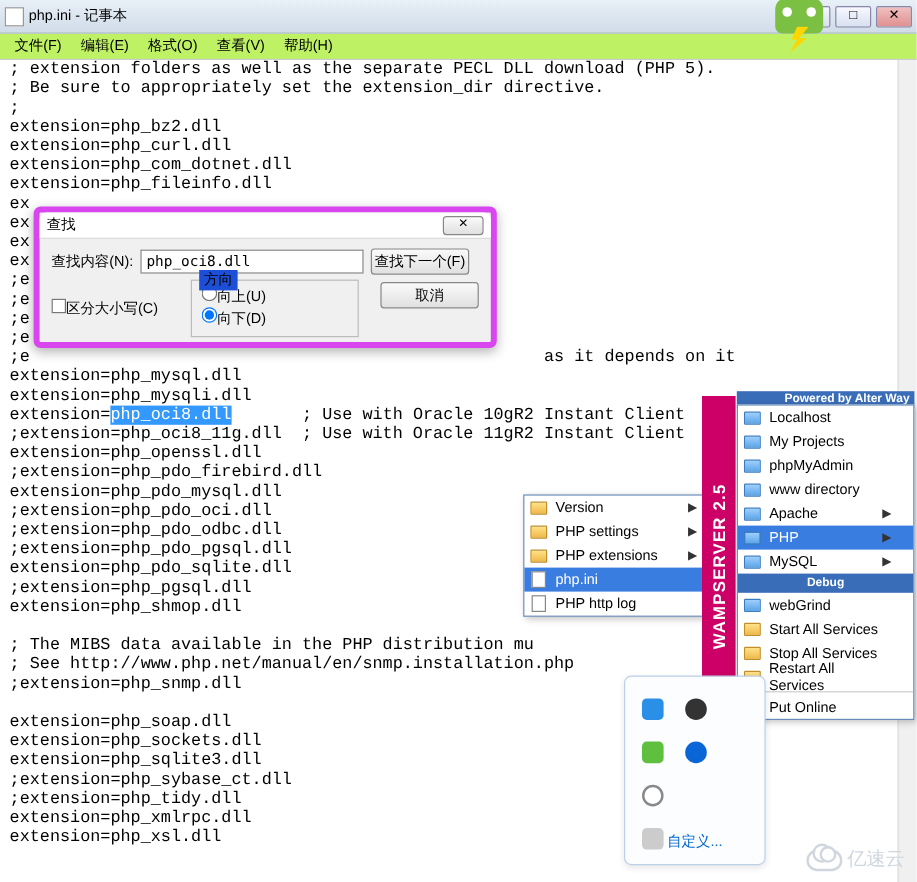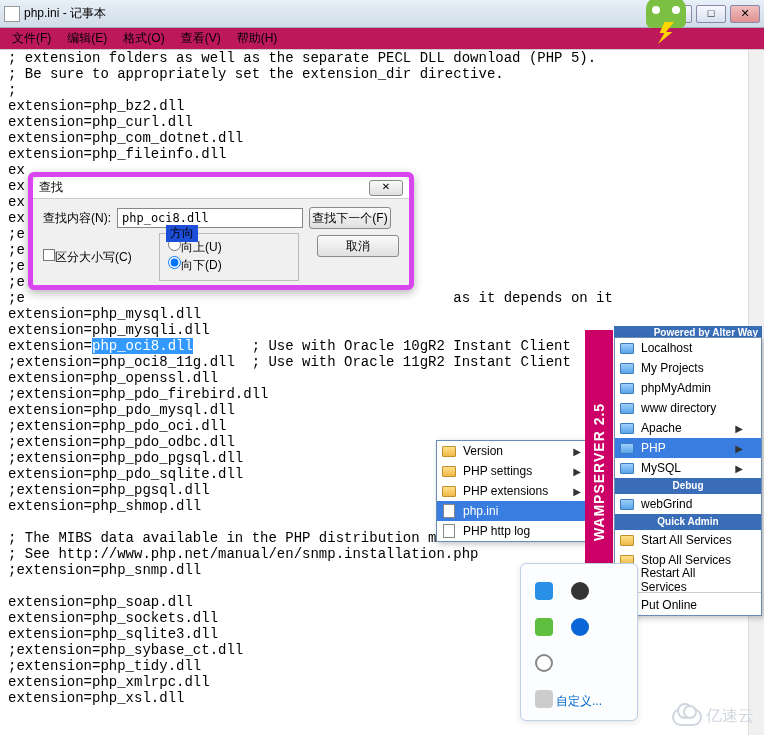--- a/index.html
+++ b/index.html
@@ -7,21 +7,21 @@
 
 
 .titlebar { height: 28px; background: linear-gradient(#e8f0f8, #d0dce8); border-bottom: 1px solid #a0b0c0; display: flex; align-items: center; padding: 0 4px; position: relative; }
 .titlebar .doc-icon { width: 16px; height: 16px; background: #fff; border: 1px solid #999; margin-right: 4px; }
 .titlebar .title { flex: 1; }
 .titlebar .winbtns { display: flex; gap: 4px; position: absolute; right: 4px; }
 .winbtn { width: 30px; height: 18px; border: 1px solid #88a; background: linear-gradient(#f8f8ff,#d8e0f0); text-align: center; line-height: 14px; font-size: 11px; cursor: pointer; border-radius: 2px; }
 .winbtn.close { background: linear-gradient(#f0c0c0,#e09090); }
 
 
-.menubar { height: 22px; background: #be185d; border-bottom: 1px solid #ccc; display: flex; align-items: center; padding: 0 4px; }
+.menubar { height: 22px; background: #bef264; border-bottom: 1px solid #ccc; display: flex; align-items: center; padding: 0 4px; }
 .menubar .menuitem { padding: 2px 8px; cursor: pointer; }
 
 
 .editor { position: absolute; top: 50px; left: 8px; right: 10px; bottom: 0; font-family: "Courier New", "NSimSun", monospace; font-size: 14px; white-space: pre; line-height: 16px; color: #000; overflow: hidden; }
 .scrollbar { position: absolute; top: 50px; right: 0; width: 16px; bottom: 0; background: #f0f0f0; border-left: 1px solid #ddd; }
 .sel { background: #3399ff; color: #fff; }
 
 
 .find-dlg { position: absolute; left: 28px; top: 172px; width: 386px; height: 118px; background: #f0f0f0; border: 5px solid #d946ef; border-radius: 6px; box-shadow: 0 3px 10px rgba(0,0,0,.3); }
 .find-dlg .hdr { height: 22px; display: flex; align-items: center; padding: 2px 6px; border-bottom: 1px solid #ccc; background: #fff; border-radius: 6px 6px 0 0; }
@@ -36,21 +36,21 @@
 .group .gtitle { position:absolute; top:-9px; left:6px; background:#1d4ed8; padding:0 4px; font-size:12px; }
 .radio { display:inline-flex; align-items:center; gap:4px; margin-right:10px; }
 
 
 .flyout { position:absolute; background:#fff; border:1px solid #6a8db8; box-shadow:2px 2px 6px rgba(0,0,0,.25); font-size:12px;}
 .flyout .item { display:flex; align-items:center; height:20px; padding:0 18px 0 4px; cursor:pointer; gap:6px; }
 .flyout .item .ico { width:16px; height:16px; display:flex; align-items:center; justify-content:center; font-size:12px; }
 .flyout .item .arrow { margin-left:auto; font-size:10px; color:#333;}
 .flyout .item.sel { background:#3a7de0; color:#fff; }
 .flyout .hdr-row { background:#3a6db8; color:#fff; text-align:center; font-size:10px; font-weight:bold; height:16px; line-height:16px;}
-.flyout-a { left:436px; top:440px; width:164px; }
+.flyout-a { left:436px; top:412px; width:164px; }
 .flyout-b { left:614px; top:337px; width:148px; }
 .wamp-band { position:absolute; left:585px; top:330px; width:28px; height:284px; background:#cc0066; color:#fff; display:flex; align-items:center; justify-content:center; }
 .wamp-band span { transform: rotate(-90deg); white-space:nowrap; font-weight:bold; font-size:14px; letter-spacing:1px;}
 .wamp-logo { position:absolute; left:585px; bottom:122px; width:28px; height:28px; background:#cc0066; border-top:1px solid #fff; display:flex; align-items:center; justify-content:center; color:#fff; font-weight:bold;}
 .powered { position:absolute; left:614px; top:326px; width:148px; height:14px; background:#3a6db8; color:#fff; font-size:10px; font-weight:bold; text-align:right; padding-right:4px; line-height:14px;}
 
 
 .traybox { position:absolute; left:520px; top:563px; width:118px; height:158px; background:#fbfdff; border:1px solid #bcd0e8; border-radius:6px; box-shadow:0 2px 6px rgba(0,0,0,.1); }
 .traybox .trayicons { display:flex; flex-wrap:wrap; gap:18px; padding:18px 14px; }
 .traybox .ticon { width:18px; height:18px; border-radius:4px;}
@@ -222,21 +222,20 @@
       <span>MySQL</span>
       <span class="arrow">▶</span>
     </div>
     <div class="hdr-row">Debug</div>
     <div class="item">
       <span class="ico">
         <span class="folder-ico blue-folder"></span>
       </span>
       <span>webGrind</span>
     </div>
-    <div class="hdr-row">Quick Admin</div>
     <div class="item">
       <span class="ico">
         <span class="folder-ico"></span>
       </span>
       <span>Start All Services</span>
     </div>
     <div class="item">
       <span class="ico">
         <span class="folder-ico"></span>
       </span>

